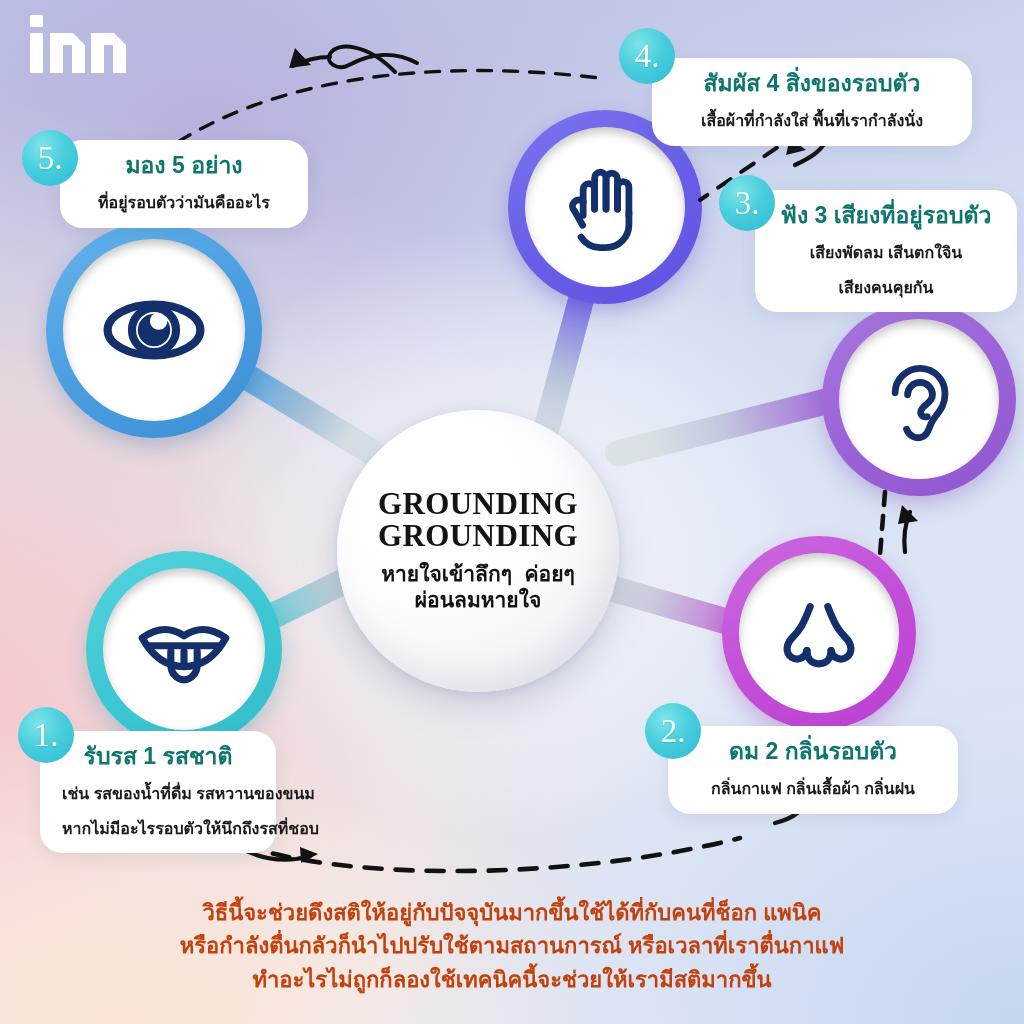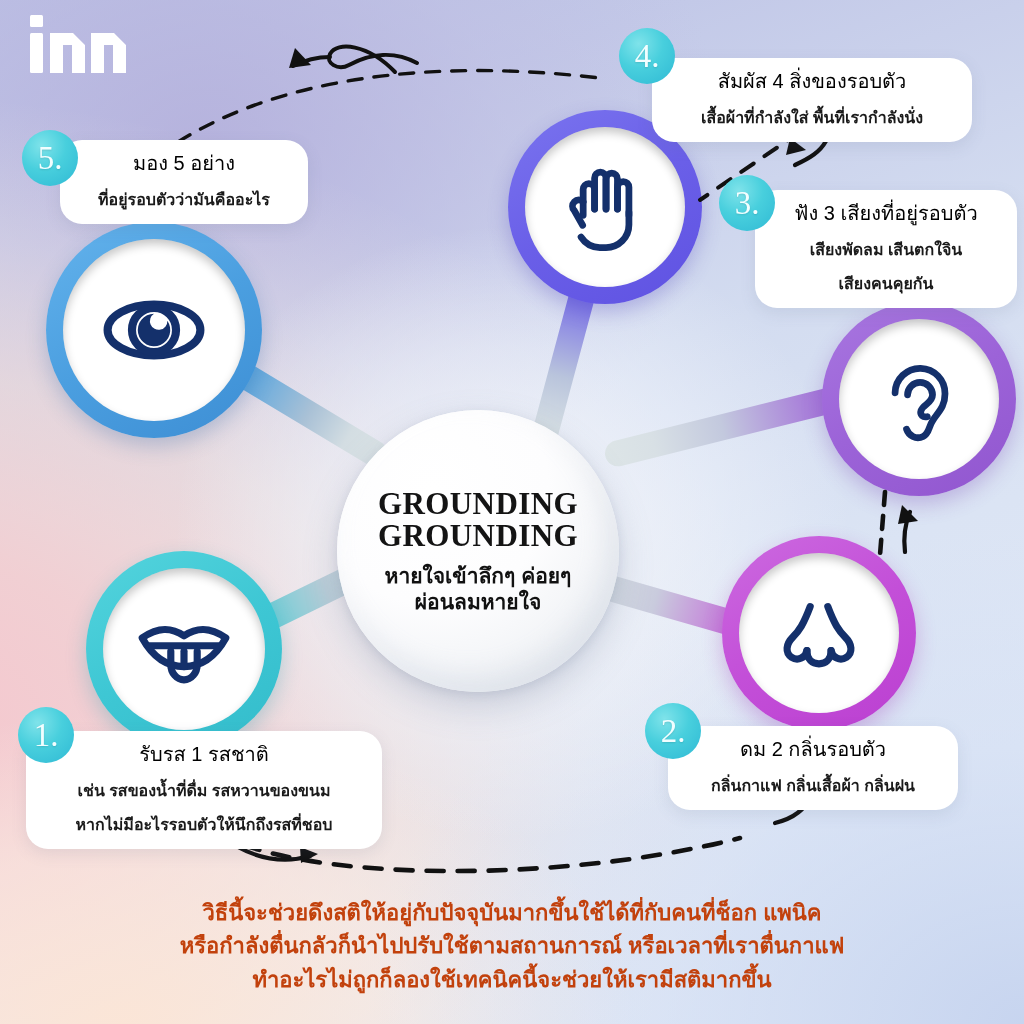--- a/index.html
+++ b/index.html
@@ -72,21 +72,21 @@
   #hub-title{
     font-family:"Liberation Serif", serif;
     font-weight:700;
     font-size:31px;
     line-height:1.06;
     letter-spacing:0.4px;
     color:#141414;
   }
   #hub-sub{
     margin-top:10px;
-    font-family:Liberation Sans, sans-serif;
+    font-family:Liberation Mono, monospace;
     font-weight:700;
     font-size:21px;
     line-height:1.22;
     color:#111;
   }
 
   
   .node{ position:absolute; z-index:5; }
   .ring{
     position:absolute; inset:0;
@@ -115,24 +115,24 @@
   .card{
     position:absolute;
     background:#ffffff;
     border-radius:22px;
     padding:11px 22px 13px;
     text-align:center;
     box-shadow:0 5px 16px rgba(90,105,140,0.13);
     z-index:8;
   }
   .card .hd{
-    font-weight:400;
-    font-size:20px;
+    font-weight:700;
+    font-size:23px;
     line-height:1.28;
-    color:#000000;
+    color:#0f766e;
     white-space:nowrap;
   }
   .card .bd{
     font-weight:600;
     font-size:16px;
     line-height:1.40;
     color:#1a1a1a;
     white-space:nowrap;
     margin-top:12px;
   }
@@ -290,21 +290,21 @@
   <div class="bd">เสียงคนคุยกัน</div>
 </div>
 <div class="badge" style="left:719px; top:175px;">3.</div>
 
 <div class="card" style="left:668px; top:726px; width:290px;">
   <div class="hd">ดม 2 กลิ่นรอบตัว</div>
   <div class="bd">กลิ่นกาแฟ กลิ่นเสื้อผ้า กลิ่นฝน</div>
 </div>
 <div class="badge" style="left:645px; top:703px;">2.</div>
 
-<div class="card" style="left:26px; top:731px; width:356px;">
+<div class="card" style="left:40px; top:731px; width:236px;">
   <div class="hd">รับรส 1 รสชาติ</div>
   <div class="bd">เช่น รสของน้ำที่ดื่ม รสหวานของขนม</div>
   <div class="bd">หากไม่มีอะไรรอบตัวให้นึกถึงรสที่ชอบ</div>
 </div>
 <div class="badge" style="left:18px; top:707px;">1.</div>
 
 <svg id="arrows" viewBox="0 0 1024 1024">
 
   <path d="M178 142 C280 78 430 58 600 78" fill="none" stroke="#111" stroke-width="3.4" stroke-dasharray="14 12" stroke-linecap="round"></path>
 

